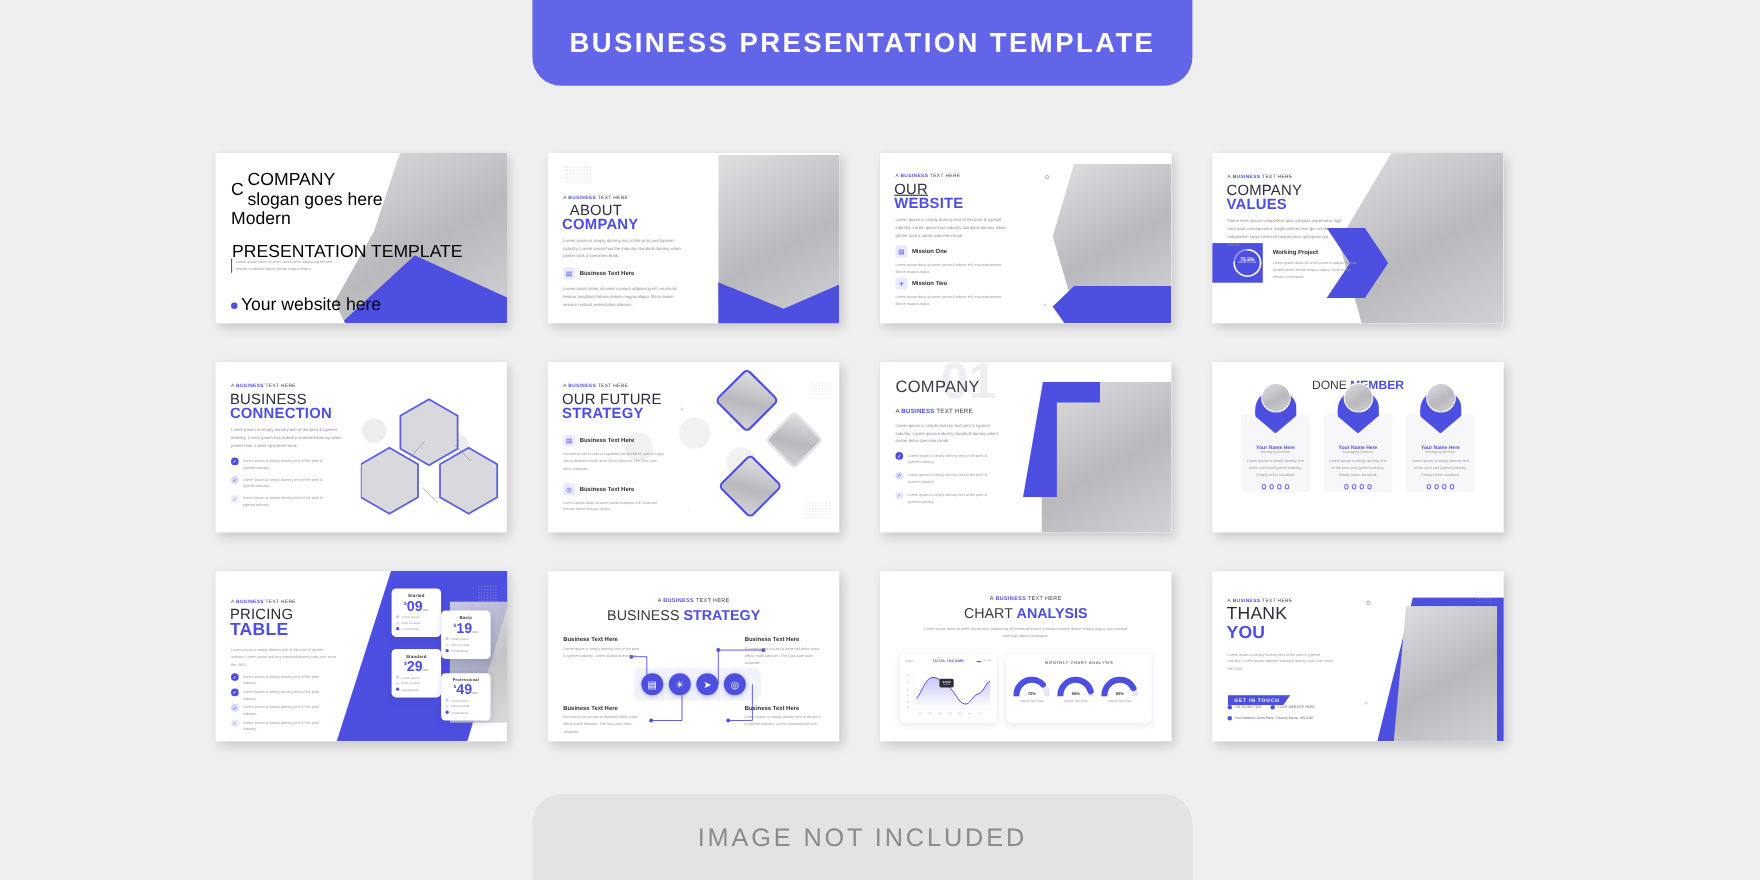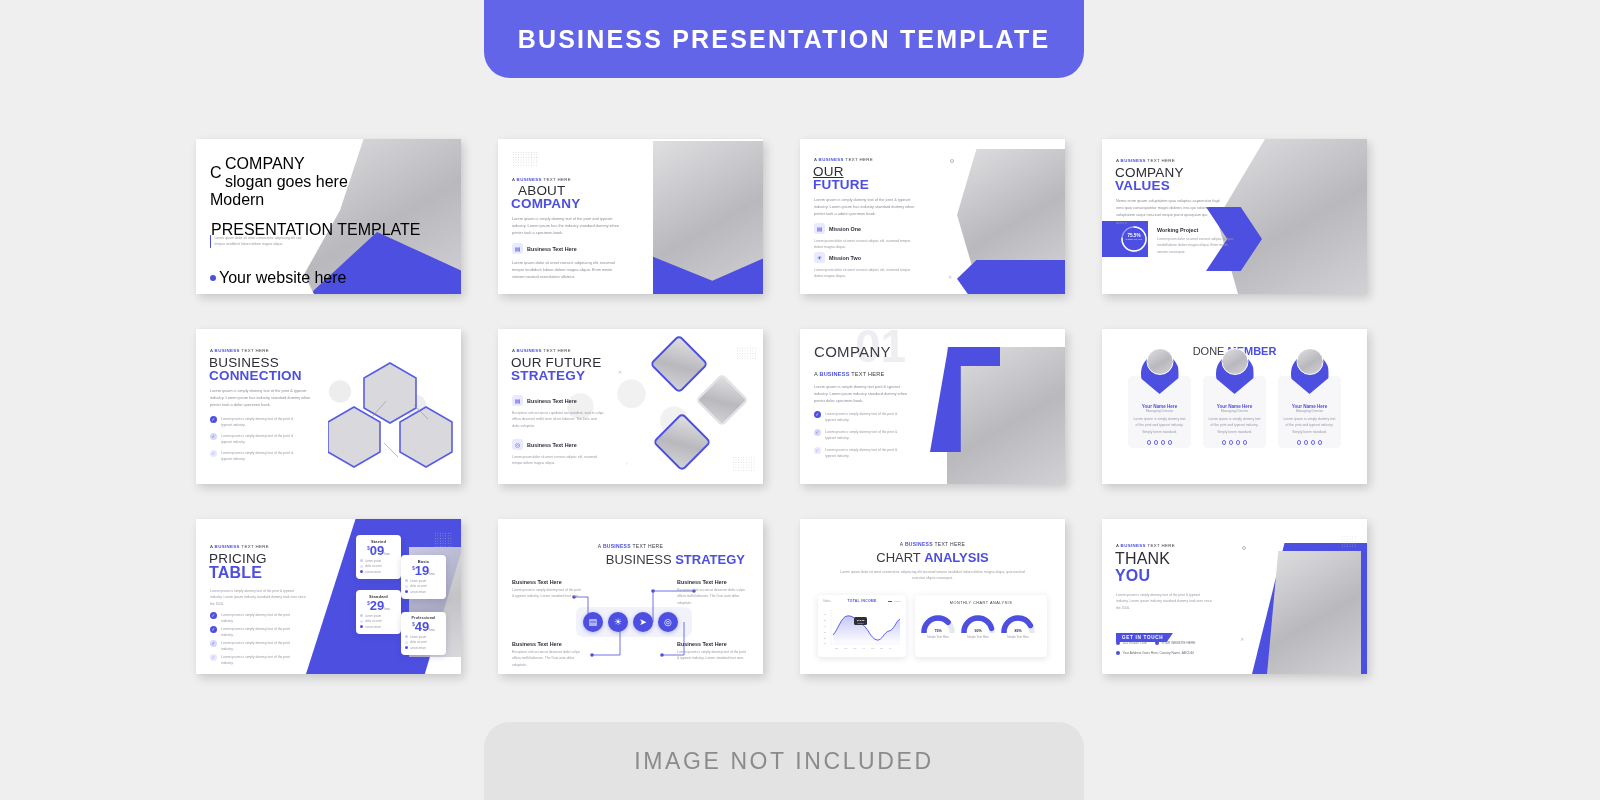--- a/index.html
+++ b/index.html
@@ -199,21 +199,21 @@
     <div style="position:absolute;right:0;top:2px;width:110px;height:153px;overflow:hidden;">
       <div class="img-ph2" style="position:absolute;inset:0;border-radius:0 0 0 22px;"></div>
       <div style="position:absolute;left:-2px;bottom:-18px;width:118px;height:56px;background:#4c4fe0;
                   clip-path:polygon(0 0,52% 44%,100% 0,100% 100%,0 100%);"></div>
     </div>
   </div>
 
   <div class="slide r0 c2">
     <div class="eyebrow" style="position:absolute;left:14px;top:18px;">A <b>BUSINESS</b> TEXT HERE</div>
     <div class="h-thin" style="position:absolute;left:13px;top:26px;text-decoration:underline;">OUR</div>
-    <div class="h-bold" style="position:absolute;left:13px;top:39px;">FUTURE</div>
+    <div class="h-bold" style="position:absolute;left:13px;top:39px;">WEBSITE</div>
     <div class="body-txt" style="position:absolute;left:14px;top:57px;width:106px;">Lorem ipsum is simply dummy text of the print &amp; typeset industry. Lorem ipsum has industry standard dummy when printer took a adont specimen book.</div>
 
     <div style="position:absolute;left:14px;top:84px;display:flex;align-items:center;gap:4px;">
       <div class="ico-box">▤</div>
       <div class="sub-head">Mission One</div>
     </div>
     <div class="tiny-txt" style="position:absolute;left:14px;top:99px;width:100px;">Lorem ipsum dolor sit amet consect adipisc elit, eiusmod tempor dolore magna aliqua.</div>
     <div style="position:absolute;left:14px;top:113px;display:flex;align-items:center;gap:4px;">
       <div class="ico-box">☀</div>
       <div class="sub-head">Mission Two</div>
@@ -513,21 +513,21 @@
           <i></i>
           <span>consectetuer</span>
         </div>
     </div>
 
     <div class="dotgrid" style="position:absolute;right:9px;top:13px;width:18px;height:15px;opacity:.55;"></div>
   </div>
 
   <div class="slide r2 c1">
     <div style="position:absolute;left:0;top:24px;width:265px;text-align:center;font-size:5px;color:#3c3c46;letter-spacing:.3px;">A <b class="blue">BUSINESS</b> TEXT HERE</div>
-    <div style="position:absolute;left:0;top:33px;width:247px;text-align:right;font-size:13px;color:#3b3b46;">
+    <div style="position:absolute;left:0;top:33px;width:247px;text-align:center;font-size:13px;color:#3b3b46;">
       <span>BUSINESS </span><b class="blue">STRATEGY</b>
     </div>
 
     <div style="position:absolute;left:78px;top:88px;width:116px;height:30px;background:#f2f2fb;border-radius:7px;"></div>
 
     <svg style="position:absolute;left:14px;top:60px;" width="237" height="80">
       <g stroke="#4c4fe0" stroke-width=".8" fill="none">
         <path d="M62,18 L76,18 L76,43"></path>
         <path d="M141,12 L141,43"></path>
         <path d="M108,43 L108,76 L80,76"></path>

